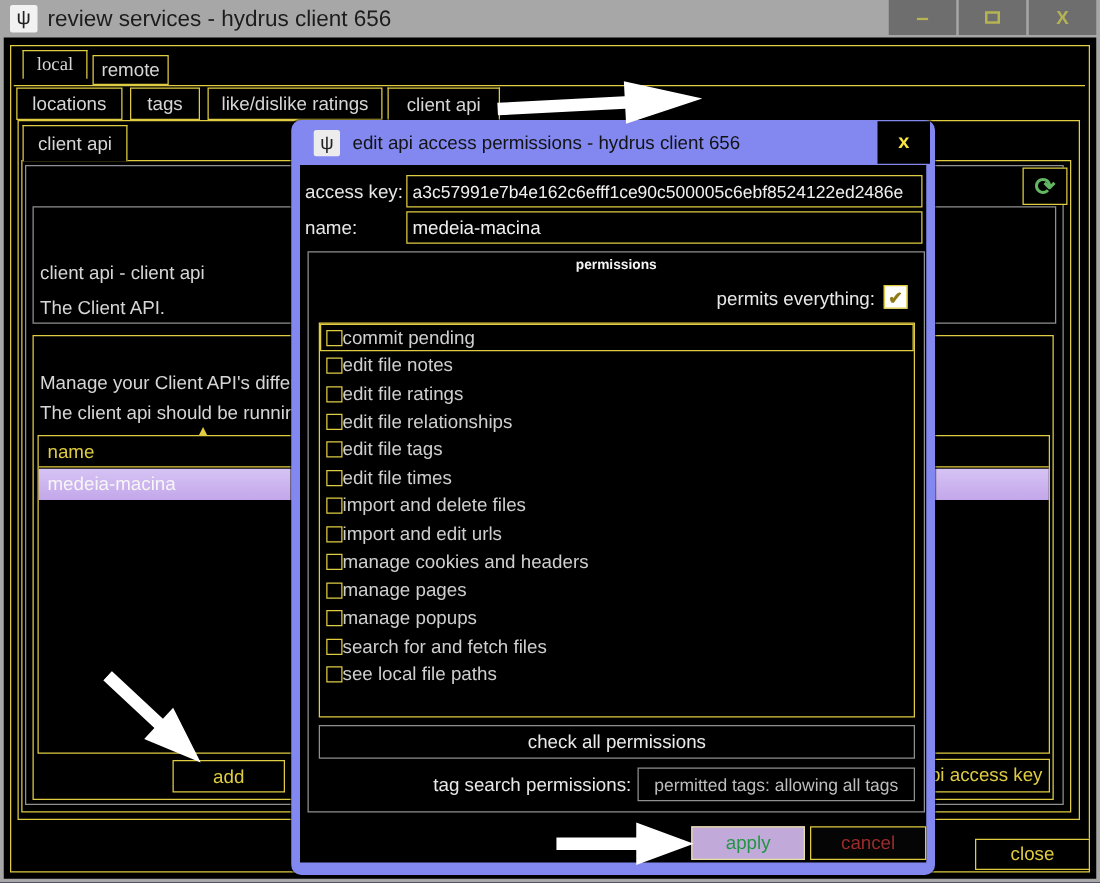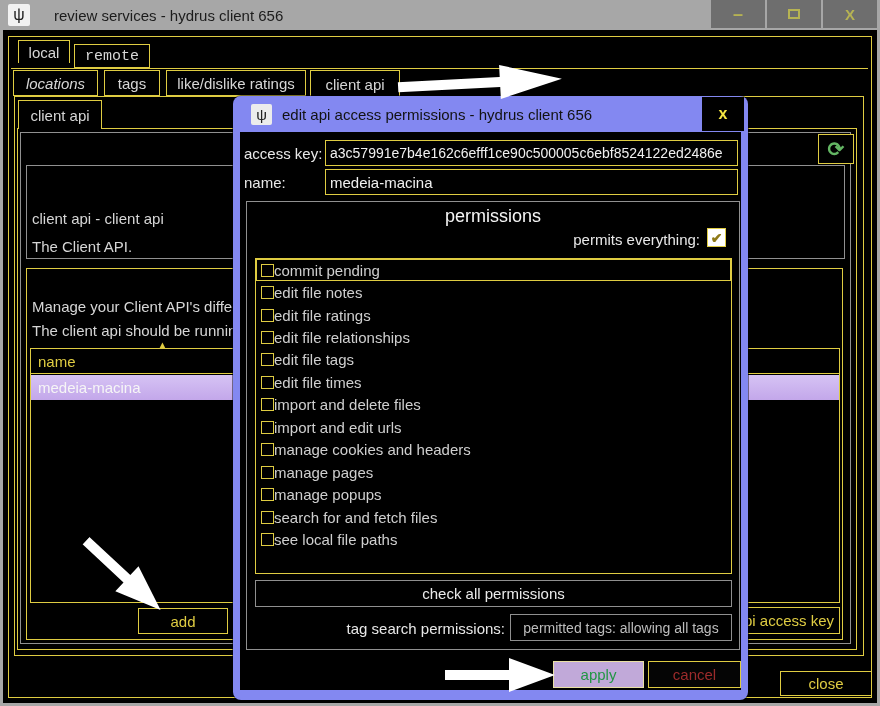--- a/index.html
+++ b/index.html
@@ -19,21 +19,21 @@
   .tab{color:var(--txt);font-size:15px;display:flex;align-items:center;justify-content:center;background:#000;border:1px solid var(--yellow);}
   .tab.sel{border-bottom:none;z-index:4;}
   .lbl{color:var(--txt);font-size:15px;white-space:nowrap;}
   .ytxt{color:var(--yellow);}
   .btn{display:flex;align-items:center;justify-content:center;font-size:15px;cursor:default;}
   .arrow-svg{fill:#ffffff;position:absolute;z-index:30;}
   
   #titlebar{left:0;top:0;width:880px;height:30px;background:#a7a7a7;display:flex;align-items:center;}
   #title-icon{width:22px;height:22px;margin-left:8px;background:#f2f2f2;color:#222;font-size:16px;
     display:flex;align-items:center;justify-content:center;border-radius:2px;}
-  #title-text{margin-left:24px;color:#1c1c1c;font-size:15px;}
+  #title-text{margin-left:8px;color:#1c1c1c;font-size:18px;}
   .winbtn{width:54px;height:28px;background:#6e6e6e;display:flex;align-items:center;justify-content:center;color:#b6b353;font-weight:bold;}
   
   #content{left:3px;top:30px;width:874px;height:673px;background:#000;}
   
   #dialog{left:233px;top:96px;width:515px;height:604px;background:var(--purple);border-radius:8px;z-index:10;box-shadow:0 0 0 1px rgba(0,0,0,.45);}
   #dlg-titlebar{position:absolute;left:0;top:0;width:100%;height:36px;display:flex;align-items:center;}
   #dlg-icon{width:21px;height:21px;margin-left:18px;background:#ececec;color:#222;font-size:15px;display:flex;align-items:center;justify-content:center;border-radius:2px;}
   #dlg-title{margin-left:10px;color:#121212;font-size:15px;}
   #dlg-close{position:absolute;left:469px;top:1px;width:42px;height:34px;background:#000;color:#f5e642;font-weight:bold;font-size:16px;display:flex;align-items:center;justify-content:center;}
   #dlg-body{position:absolute;left:7px;top:36px;width:501px;height:558px;background:#000;}
@@ -67,28 +67,28 @@
 
   <div class="abs" id="content"></div>
 
   <div class="abs ybox" style="left:8px;top:36px;width:864px;height:662px;background:transparent;"></div>
 
   <div class="abs yline" style="left:11px;top:68px;width:857px;height:1px;"></div>
   <div class="abs ybox" style="left:14px;top:96px;width:850px;height:560px;background:transparent;z-index:1;"></div>
   <div class="abs ybox" style="left:17px;top:128px;width:840px;height:522px;background:transparent;z-index:1;"></div>
   <div class="abs gbox" style="left:20px;top:132px;width:831px;height:512px;background:transparent;z-index:1;"></div>
 
-  <div class="abs tab sel" style="left:18px;top:40px;width:52px;height:23px;z-index:4;">
+  <div class="abs tab sel" style="left:18px;top:40px;width:52px;height:23px;z-index:4;font-family:Liberation Serif, serif;">
     <span>local</span>
   </div>
-  <div class="abs tab" style="left:74px;top:44px;width:76px;height:24px;font-family:Liberation Mono, monospace;">
+  <div class="abs tab" style="left:74px;top:44px;width:61px;height:24px;">
     <span>remote</span>
   </div>
 
-  <div class="abs tab" style="left:13px;top:70px;width:85px;height:26px;z-index:2;font-style:italic;">
+  <div class="abs tab" style="left:13px;top:70px;width:85px;height:26px;z-index:2;">
     <span>locations</span>
   </div>
   <div class="abs tab" style="left:104px;top:70px;width:56px;height:26px;z-index:2;">
     <span>tags</span>
   </div>
   <div class="abs tab" style="left:166px;top:70px;width:140px;height:26px;z-index:2;">
     <span>like/dislike ratings</span>
   </div>
   <div class="abs tab sel" style="left:310px;top:70px;width:90px;height:28px;">
     <span>client api</span>
@@ -142,21 +142,21 @@
     </div>
     <div id="dlg-body">
 
       <div class="abs lbl" style="left:4px;top:13px;color:#e8e8e8;">access key:</div>
       <input class="abs field" style="left: 85px; top: 8px; width: 413px; height: 26px; font-size: 14px;" type="text" value="a3c57991e7b4e162c6efff1ce90c500005c6ebf8524122ed2486e">
 
       <div class="abs lbl" style="left:4px;top:42px;color:#e8e8e8;">name:</div>
       <input class="abs field" style="left: 85px; top: 37px; width: 413px; height: 26px; font-size: 15px;" type="text" value="medeia-macina">
 
       <div class="abs gbox" style="left:6px;top:69px;width:494px;height:449px;background:transparent;"></div>
-      <div class="abs" style="left:6px;top:74px;width:494px;text-align:center;color:#f5f5f5;font-weight:normal;font-size:18px;">permissions</div>
+      <div class="abs" style="left:6px;top:74px;width:494px;text-align:center;color:#f5f5f5;font-weight:bold;font-size:11px;">permissions</div>
 
       <div class="abs lbl" style="left:250px;top:99px;width:210px;text-align:right;color:#e8e8e8;">permits everything:</div>
       <div class="abs" style="left:467px;top:96px;width:19px;height:19px;background:#fff;border:1px solid var(--yellow);display:flex;align-items:center;justify-content:center;">
         <span style="color:#8f7a17;font-size:14px;font-weight:bold;">✔</span>
       </div>
 
       <div class="abs ybox" style="left:15px;top:126px;width:477px;height:316px;">
         <div class="perm-row focused">
             <div class="cb"></div>
             <span class="perm-lbl">commit pending</span>

